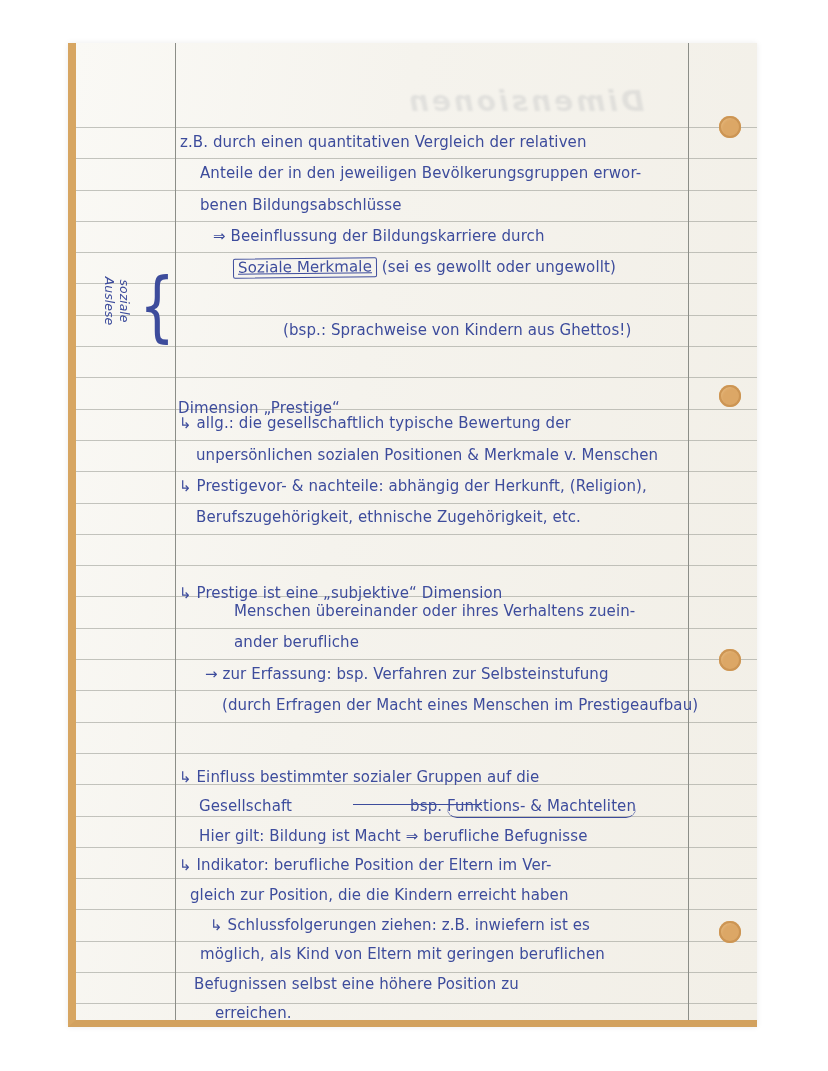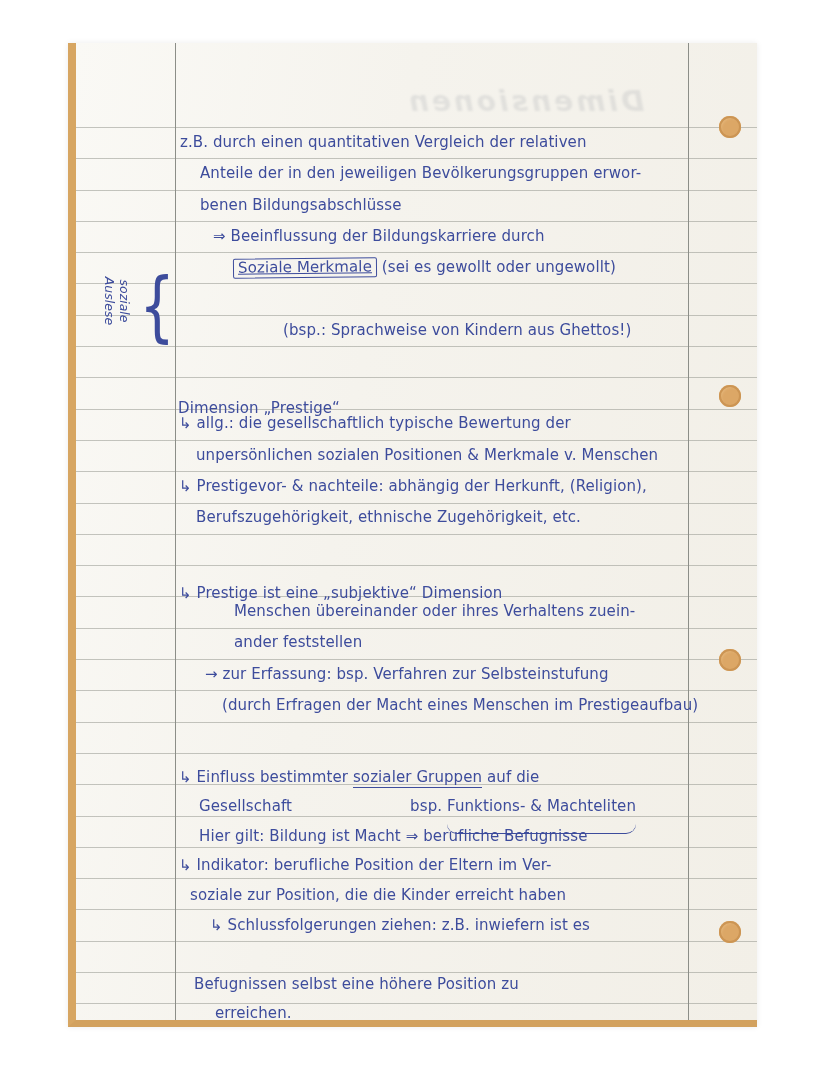--- a/index.html
+++ b/index.html
@@ -71,26 +71,26 @@
     border: 1.6px solid #3d4c9c;
     border-radius: 2px;
     padding: 0 4px 1px 4px;
     line-height: 1.15;
     text-decoration: underline;
     transform: rotate(-0.6deg);
   }
   .seg-bold { font-weight: bold; }
   .seg-underline {
     border-bottom: 1.6px solid #3d4c9c;
-    padding-bottom: 1px;
+    padding-bottom: 18px;
   }
   .seg-underline-curve {
     border-bottom: 1.8px solid #3d4c9c;
     border-radius: 0 0 10px 10px;
-    padding-bottom: 18px;
+    padding-bottom: 2px;
   }
   .margin-note-text {
     position: absolute;
     left: 10px; top: 243px;
     width: 62px;
     transform: rotate(90deg);
     font-style: italic;
     font-size: 12.5px;
     line-height: 15px;
     text-align: center;
@@ -136,24 +136,25 @@
     <div class="hand-line" style="top: 177.9px; left: 137px; line-height: 31.3px;"><span>⇒ Beeinflussung der Bildungskarriere durch</span></div>
     <div class="hand-line" style="top: 209.2px; left: 157px; line-height: 31.3px;"><span class="seg-box">Soziale Merkmale</span><span> (sei es gewollt oder ungewollt)</span></div>
     <div class="hand-line" style="top: 271.8px; left: 207px; line-height: 31.3px;"><span>(bsp.: Sprachweise von Kindern aus Ghettos!)</span></div>
     <div class="hand-line" style="top: 334px; left: 102px; line-height: 31.3px; margin-top: 16px;"><span>Dimension „Prestige“</span></div>
     <div class="hand-line" style="top: 365.3px; left: 103px; line-height: 31.3px;"><span>↳ allg.: die gesellschaftlich typische Bewertung der</span></div>
     <div class="hand-line" style="top: 396.6px; left: 120px; line-height: 31.3px;"><span>unpersönlichen sozialen Positionen &amp; Merkmale v. Menschen</span></div>
     <div class="hand-line" style="top: 427.9px; left: 103px; line-height: 31.3px;"><span>↳ Prestigevor- &amp; nachteile: abhängig der Herkunft, (Religion),</span></div>
     <div class="hand-line" style="top: 459.2px; left: 120px; line-height: 31.3px;"><span>Berufszugehörigkeit, ethnische Zugehörigkeit, etc.</span></div>
     <div class="hand-line" style="top: 490.5px; left: 103px; line-height: 31.3px; margin-top: 44px;"><span>↳ Prestige ist eine „subjektive“ Dimension</span></div>
     <div class="hand-line" style="top: 553.1px; left: 158px; line-height: 31.3px;"><span>Menschen übereinander oder ihres Verhaltens zuein-</span></div>
-    <div class="hand-line" style="top: 584.4px; left: 158px; line-height: 31.3px;"><span>ander feststellen</span></div>
+    <div class="hand-line" style="top: 584.4px; left: 158px; line-height: 31.3px;"><span>ander berufliche</span></div>
     <div class="hand-line" style="top: 615.7px; left: 129px; line-height: 31.3px;"><span>→ zur Erfassung: bsp. Verfahren zur Selbsteinstufung</span></div>
     <div class="hand-line" style="top: 647px; left: 146px; line-height: 31.3px;"><span>(durch Erfragen der Macht eines Menschen im Prestigeaufbau)</span></div>
     <div class="hand-line" style="top: 719.6px; left: 103px; line-height: 29.6px;"><span>↳ Einfluss bestimmter </span><span class="seg-underline">sozialer Gruppen</span><span> auf die</span></div>
     <div class="hand-line" style="top: 749.2px; left: 123px; line-height: 29.6px;"><span>Gesellschaft</span><span style="margin-left: 118px;">bsp. </span><span class="seg-underline-curve">Funktions- &amp; Machteliten</span></div>
     <div class="hand-line" style="top: 778.8px; left: 123px; line-height: 29.6px;"><span>Hier gilt: Bildung ist Macht ⇒ berufliche Befugnisse</span></div>
     <div class="hand-line" style="top: 808.4px; left: 103px; line-height: 29.6px;"><span>↳ Indikator: berufliche Position der Eltern im Ver-</span></div>
-    <div class="hand-line" style="top: 838px; left: 114px; line-height: 29.6px;"><span>soziale zur Position, die die Kinder erreicht haben</span></div>
+    <div class="hand-line" style="top: 838px; left: 114px; line-height: 29.6px;"><span>gleich zur Position, die die Kindern erreicht haben</span></div>
     <div class="hand-line" style="top: 867.6px; left: 134px; line-height: 29.6px;"><span>↳ Schlussfolgerungen ziehen: z.B. inwiefern ist es</span></div>
+    <div class="hand-line" style="top: 897.2px; left: 124px; line-height: 29.6px;"><span>möglich, als Kind von Eltern mit geringen beruflichen</span></div>
     <div class="hand-line" style="top: 926.8px; left: 118px; line-height: 29.6px;"><span>Befugnissen selbst eine höhere Position zu</span></div>
     <div class="hand-line" style="top: 956.4px; left: 139px; line-height: 29.6px;"><span>erreichen.</span></div>
   </div>
 
 </body></html>

